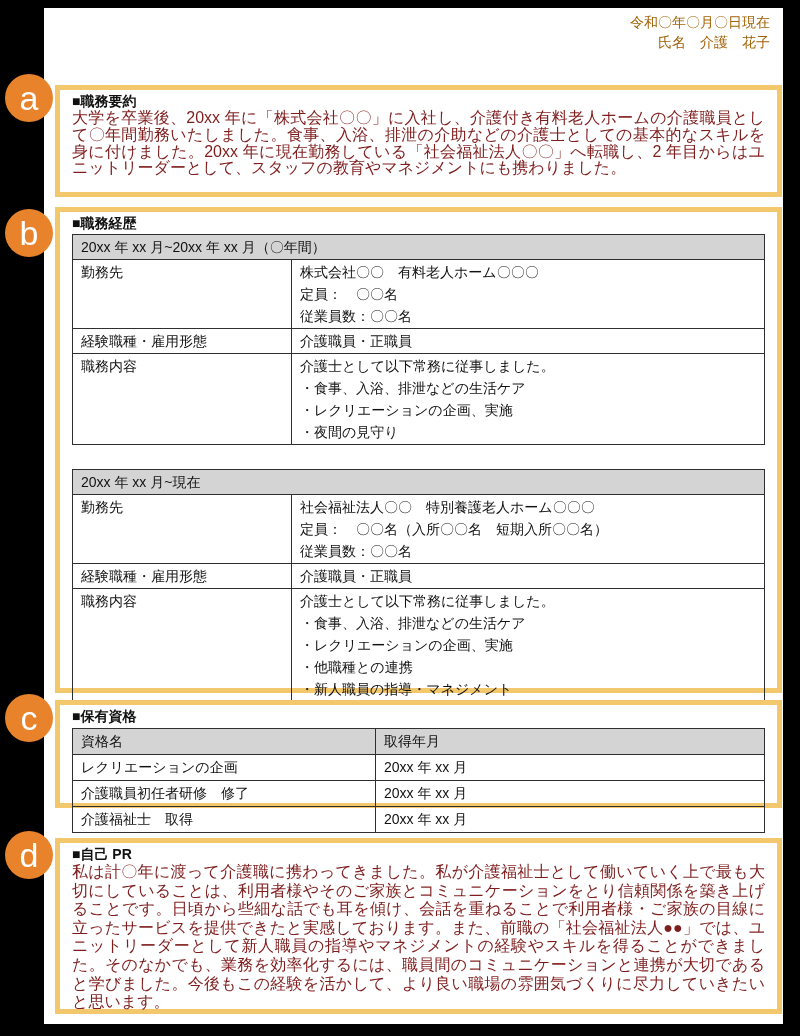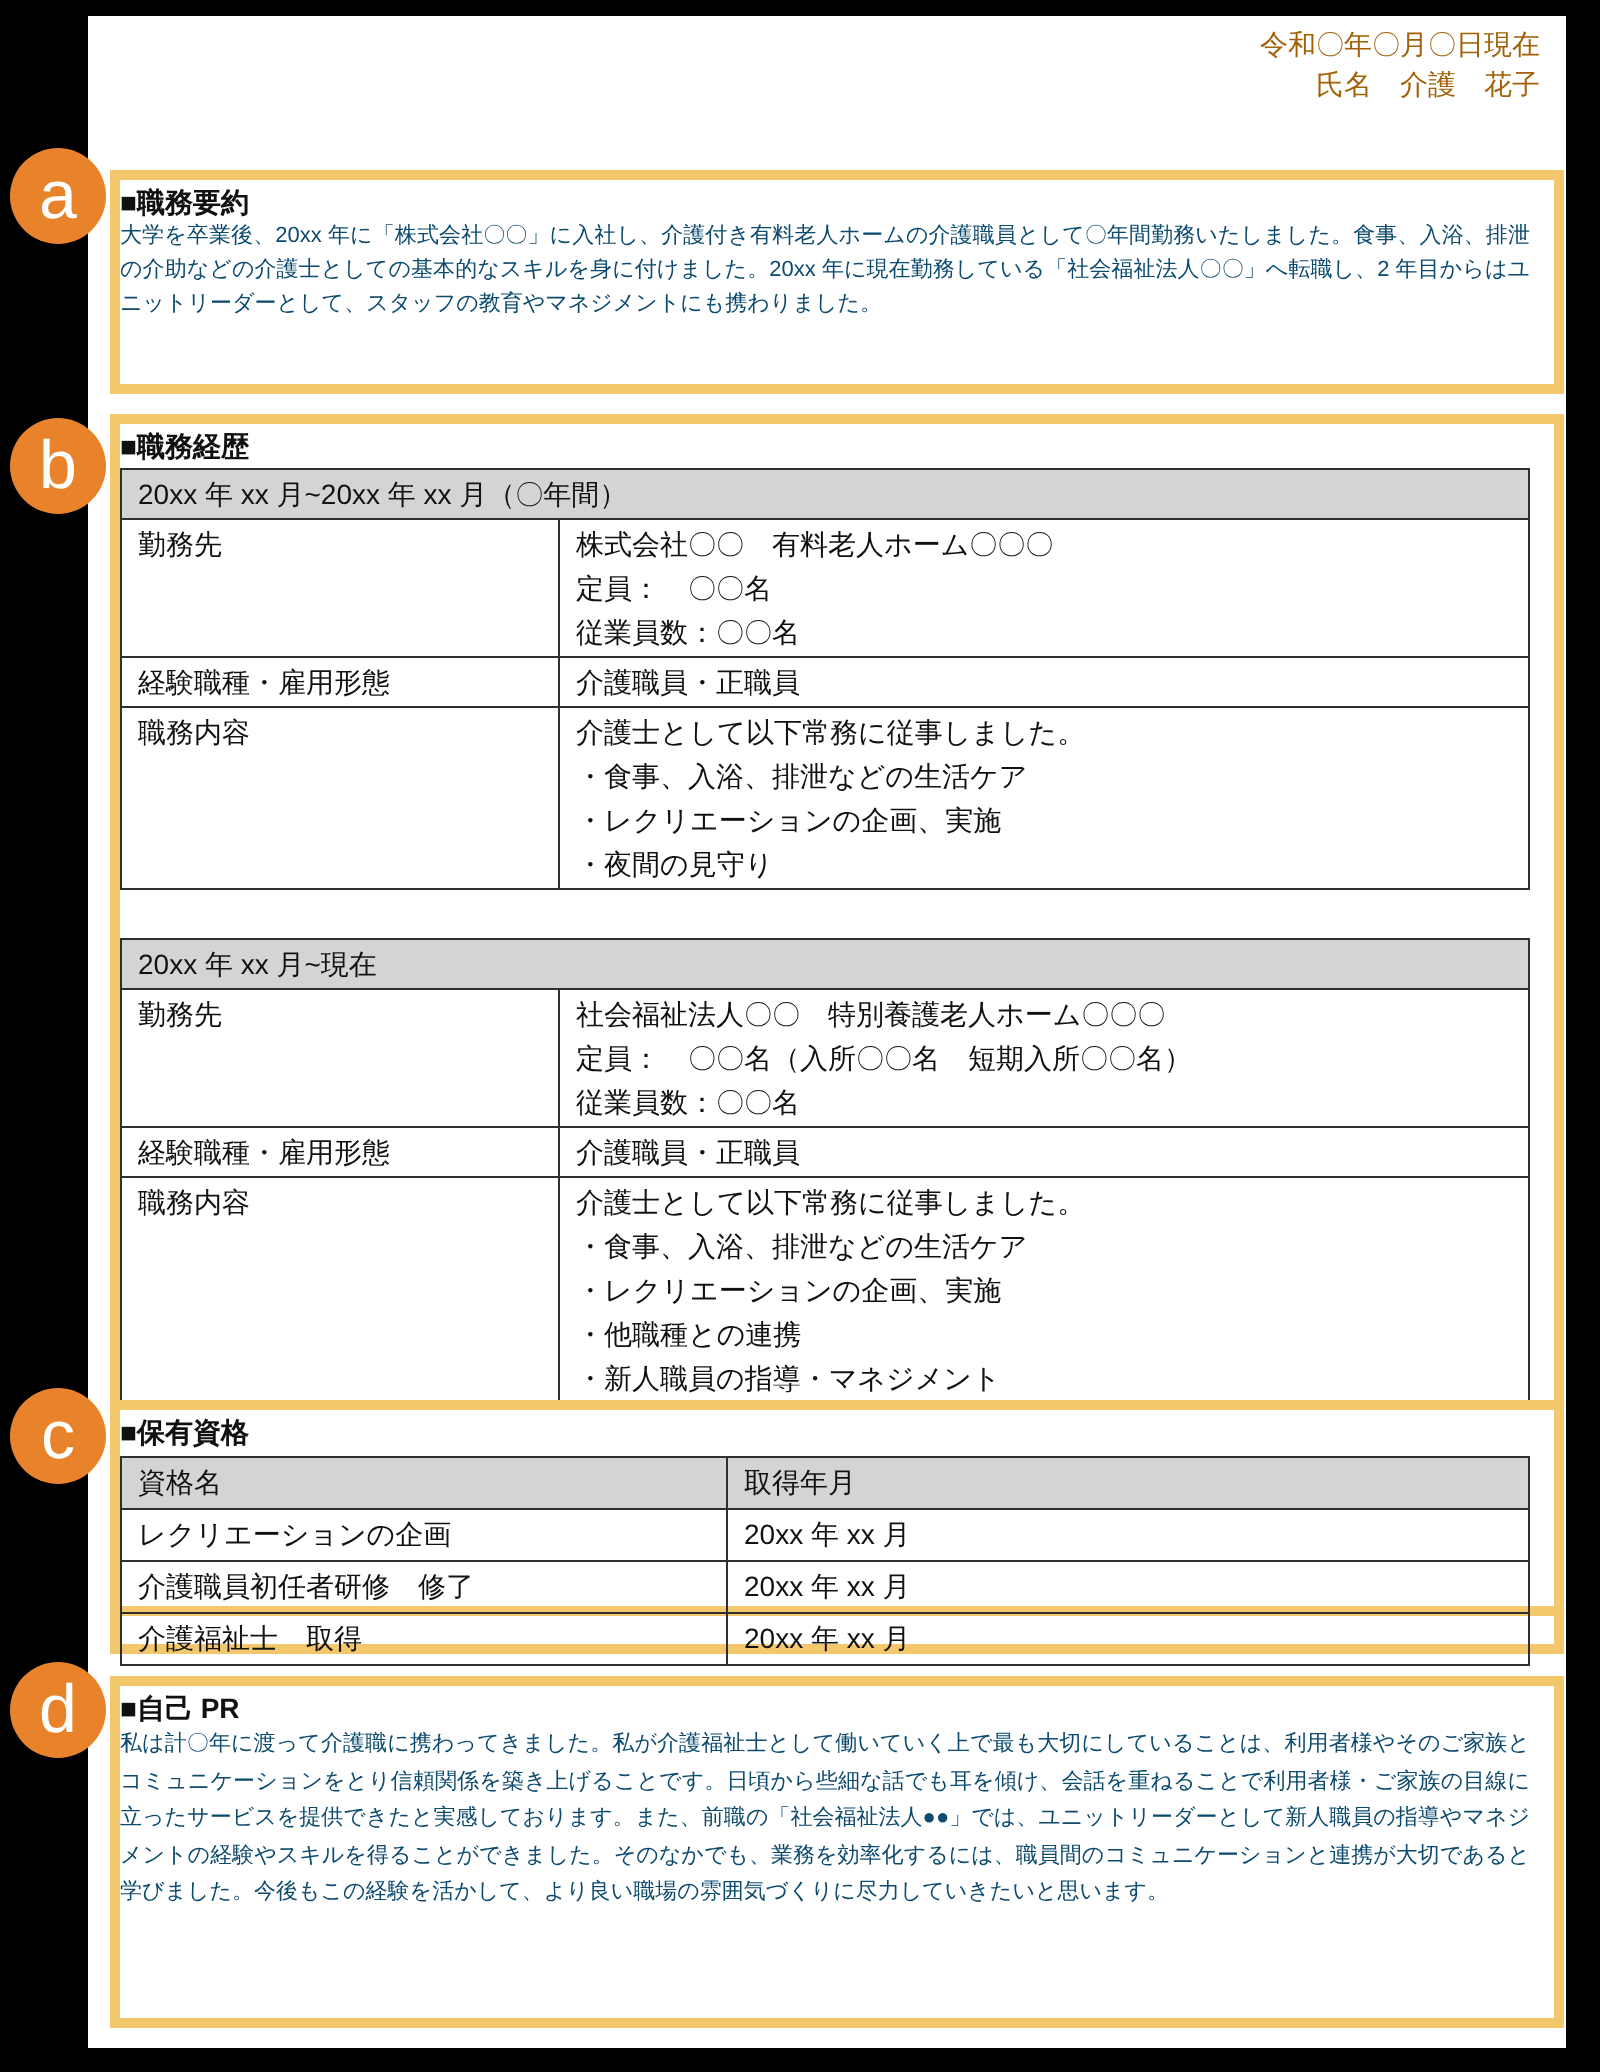--- a/index.html
+++ b/index.html
@@ -6,28 +6,28 @@
   html,body { width:800px; height:1036px; }
   body { font-family:"Liberation Sans","DejaVu Sans",sans-serif; }
 
   .canvas { position:relative; width:800px; height:1036px; background:#000; overflow:hidden; }
   .page { position:absolute; left:44px; top:8px; width:739px; height:1016px; background:#fff; }
 
   .doc-title { margin-top:12px; text-align:center; font-size:18px; font-weight:bold; letter-spacing:3px; color:#1a1a1a; }
   .right-line { text-align:right; padding-right:13px; font-size:14px; line-height:20px; color:#a16207; }
   .right-line.first { margin-top:4px; }
 
-  .secbox { position:absolute; left:11px; width:727px; background:#fff; border:5px solid #F3C76B; padding:2px 12px 0 0; }
+  .secbox { position:absolute; left:11px; width:727px; background:#fff; border:5px solid #F3C76B; padding:2px 12px 0 12px; }
   .sec-a { top:77px;  height:112px; }
-  .sec-b { top:199px; height:620px; }
+  .sec-b { top:199px; height:486px; }
   .sec-c { top:692px; height:108px; }
   .sec-d { top:830px; height:176px; }
 
   .sec-heading { font-size:14px; line-height:18px; color:#111; font-weight:600; }
-  .sec-body { font-size:11px; color:#0c4a6e; text-align:justify; }
+  .sec-body { font-size:16px; color:#7f1d1d; text-align:justify; }
   .sec-a .sec-body { line-height:16.8px; }
   .sec-d .sec-body { line-height:18.6px; }
 
   table { border-collapse:collapse; width:100%; table-layout:fixed; font-size:14px; color:#111; }
   td { border:1px solid #2f2f2f; padding:1px 8px; line-height:22px; vertical-align:top; }
   .job-table { margin-top:2px; }
   .job-table col.c1 { width:219px; }
   .period-row td { background:#D4D4D4; }
   .job-table.second { margin-top:24px; }
   .qual-table { margin-top:3px; }

